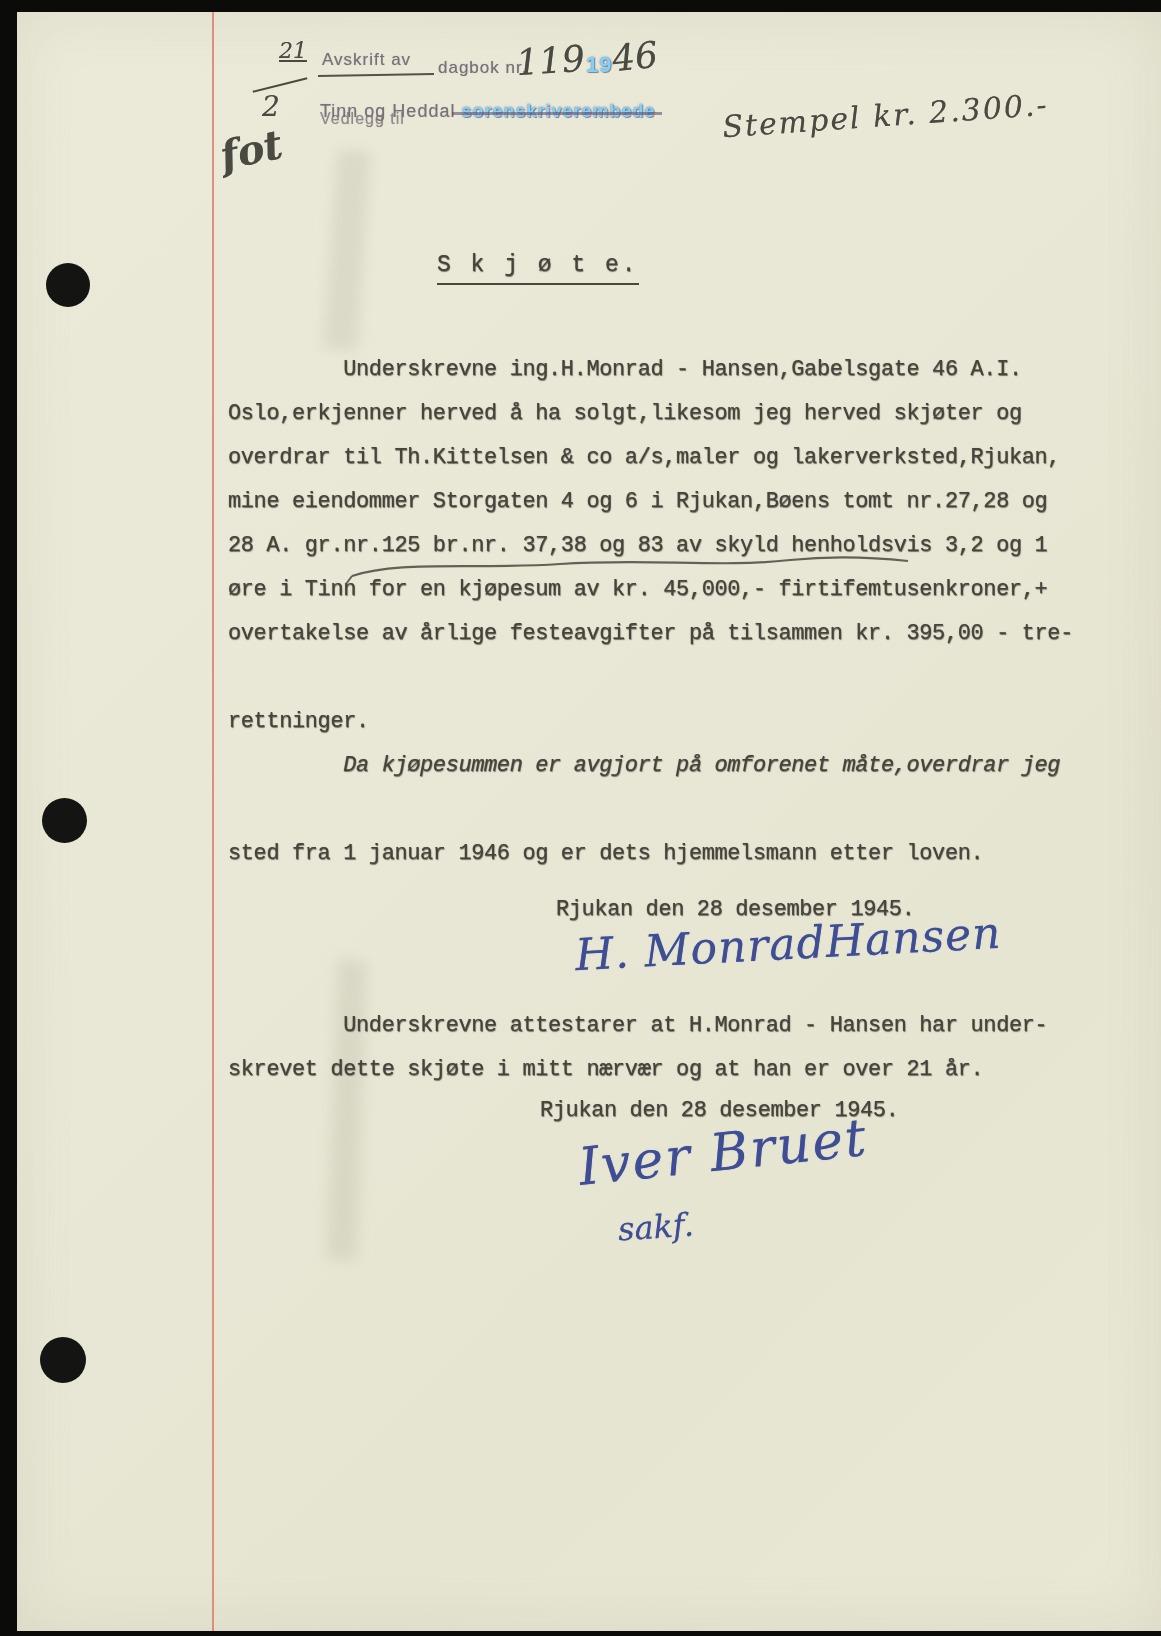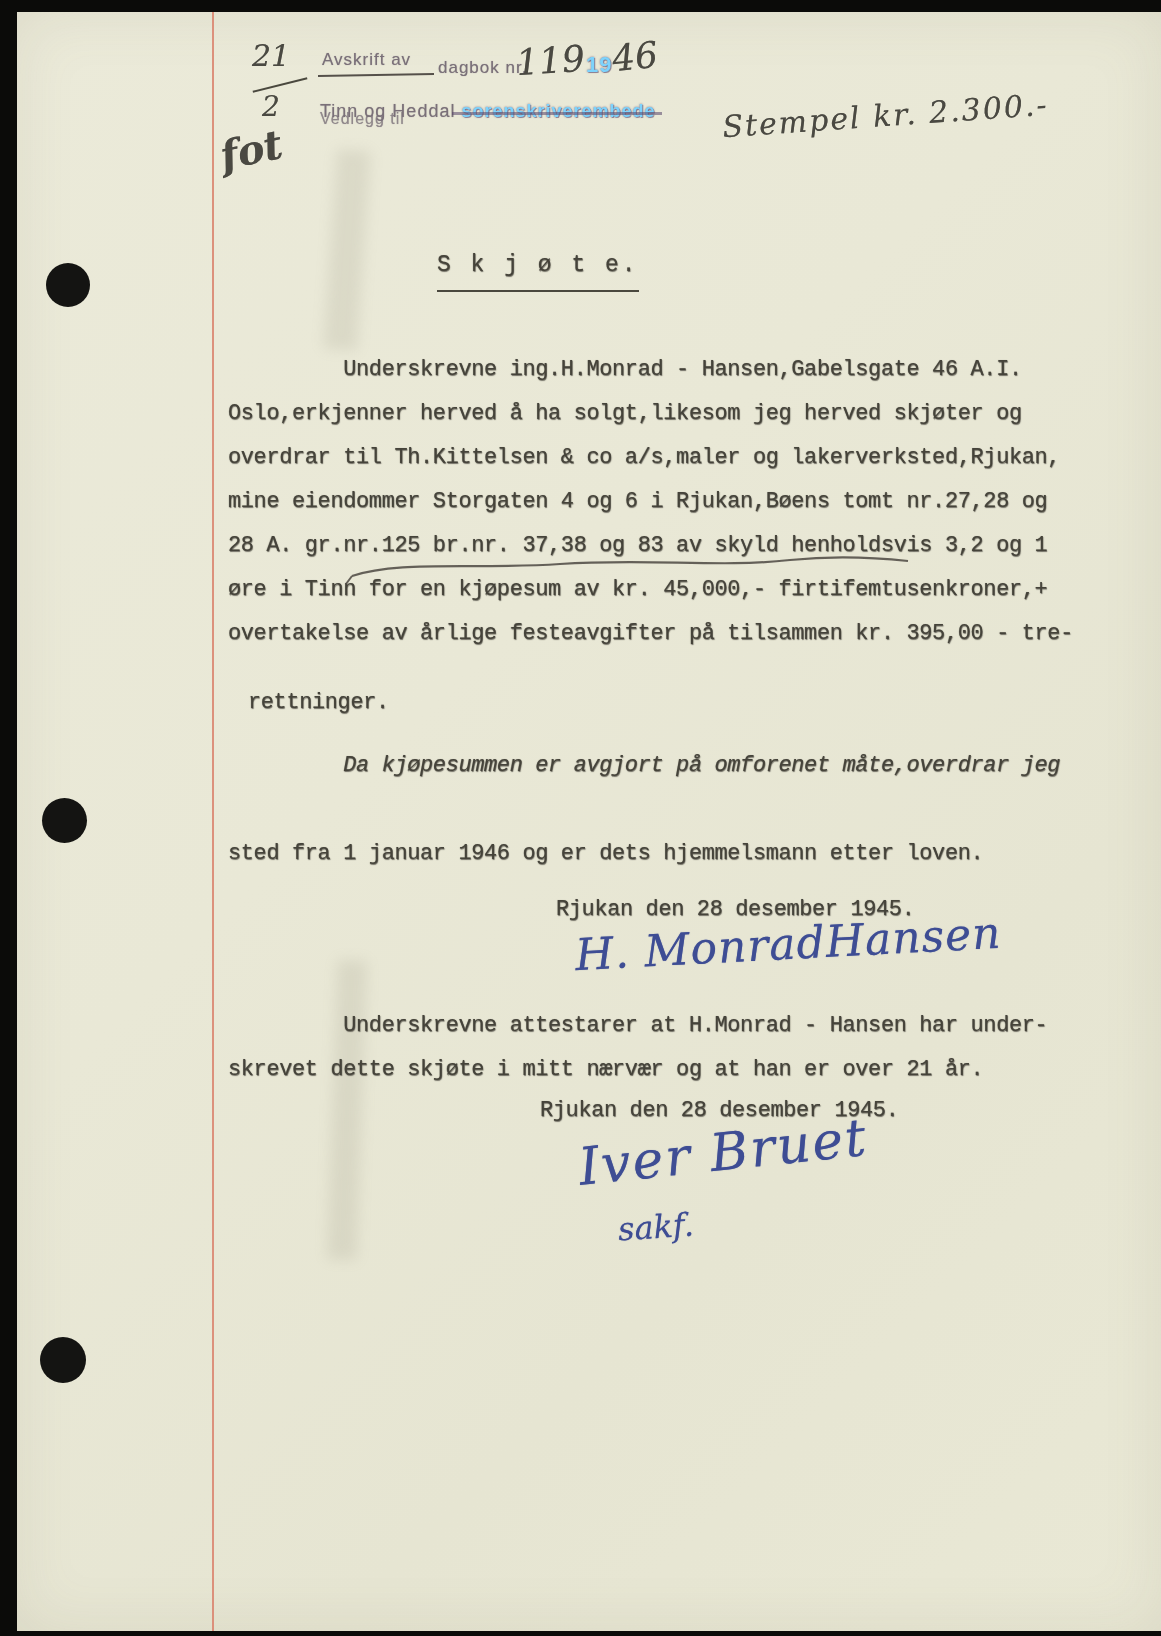--- a/index.html
+++ b/index.html
@@ -11,21 +11,21 @@
          box-shadow:inset 0 0 60px rgba(120,115,90,.12);}
   
   .redline{position:absolute;width:2px;background:#d9816c;opacity:.85;}
   
   .hole{position:absolute;background:#141412;border-radius:50%;}
   
   .tw{position:absolute;left:228px;white-space:pre;
       font-family:"Liberation Mono","DejaVu Sans Mono",monospace;
       font-size:22px;line-height:26px;letter-spacing:-0.4px;color:#45433a;
       text-shadow:0.5px 0.7px 1px rgba(62,60,52,.7),-0.3px 0 .8px rgba(62,60,52,.4);}
-  .title{font-size:23px;letter-spacing:3px;padding-bottom:12px;border-bottom:2px solid #4a483e;}
+  .title{font-size:23px;letter-spacing:3px;padding-bottom:5px;border-bottom:2px solid #4a483e;}
   
   .stamp{position:absolute;font-family:"Liberation Sans",sans-serif;color:#7a7078;
          letter-spacing:1px;text-shadow:0 0 1px rgba(110,100,115,.6);}
   .stamp-heavy{color:#7dd3fc;font-weight:bold;text-shadow:0 0 2px rgba(86,67,106,.8),1px 1px 0 rgba(86,67,106,.5);}
   
   .hw{position:absolute;font-family:"DejaVu Serif",serif;font-style:italic;color:#4a4942;
       text-shadow:0 0 .6px rgba(70,68,60,.6);}
   
   .sig{position:absolute;font-family:"DejaVu Serif",serif;font-style:italic;color:#3e4d94;
        text-shadow:0 0 .8px rgba(62,77,148,.75);white-space:pre;}
@@ -41,21 +41,21 @@
 
   <div class="smudge" style="left:330px;top:150px;width:34px;height:200px;transform:rotate(4deg);"></div>
   <div class="smudge" style="left:332px;top:960px;width:30px;height:300px;transform:rotate(2deg);"></div>
 
   <div class="redline" style="left:212px;top:12px;height:1619px;"></div>
 
   <div class="hole" style="left:46px;top:263px;width:44px;height:44px;"></div>
   <div class="hole" style="left:42px;top:798px;width:45px;height:45px;"></div>
   <div class="hole" style="left:40px;top:1337px;width:46px;height:46px;"></div>
 
-  <div class="hw" style="left:252px;top:38px;font-size:30px;">21</div>
+  <div class="hw" style="left:279px;top:38px;font-size:22px;text-decoration:underline;">21</div>
   <div class="line" style="left:252px;top:84px;width:56px;height:2px;transform:rotate(-14deg);"></div>
   <div class="hw" style="left:262px;top:90px;font-size:28px;">2</div>
 
   <div class="stamp" style="left:322px;top:50px;font-size:17px;">Avskrift av</div>
   <div class="line" style="left:318px;top:74px;width:116px;height:2px;transform:rotate(-1deg);background:#55504a;"></div>
   <div class="stamp" style="left:438px;top:58px;font-size:17px;">dagbok nr.</div>
   <div class="hw" style="left:516px;top:40px;font-size:36px;transform:rotate(-4deg);">119</div>
   <div class="stamp stamp-heavy" style="left:586px;top:52px;font-size:22px;">19</div>
   <div class="hw" style="left:612px;top:36px;font-size:36px;transform:rotate(-6deg);">46</div>
   <div class="stamp" style="left:320px;top:80px;font-size:16px;opacity:.8;margin-top:30px;">Vedlegg til</div>
@@ -68,21 +68,21 @@
 
   <div class="tw title" style="left:437px;top:252px;">S k j ø t e.</div>
 
   <div class="tw" style="top:357px;">         Underskrevne ing.H.Monrad - Hansen,Gabelsgate 46 A.I.</div>
   <div class="tw" style="top:401px;">Oslo,erkjenner herved å ha solgt,likesom jeg herved skjøter og</div>
   <div class="tw" style="top:445px;">overdrar til Th.Kittelsen &amp; co a/s,maler og lakerverksted,Rjukan,</div>
   <div class="tw" style="top:489px;">mine eiendommer Storgaten 4 og 6 i Rjukan,Bøens tomt nr.27,28 og</div>
   <div class="tw" style="top:533px;">28 A. gr.nr.125 br.nr. 37,38 og 83 av skyld henholdsvis 3,2 og 1</div>
   <div class="tw" style="top:577px;">øre i Tinn for en kjøpesum av kr. 45,000,- firtifemtusenkroner,+</div>
   <div class="tw" style="top:621px;">overtakelse av årlige festeavgifter på tilsammen kr. 395,00 - tre-</div>
-  <div class="tw" style="top:690px;margin-left:20px;">rettninger.</div>
+  <div class="tw" style="top:709px;">rettninger.</div>
   <div class="tw" style="top:753px;font-style:italic;">         Da kjøpesummen er avgjort på omforenet måte,overdrar jeg</div>
   <div class="tw" style="top:841px;">sted fra 1 januar 1946 og er dets hjemmelsmann etter loven.</div>
 
   <svg width="1161" height="1636">
     <path d="M352,576 C 400,560 470,570 560,564 C 650,558 720,568 790,560 C 840,555 880,558 908,561" fill="none" stroke="#55514a" stroke-width="2.2" opacity="0.9"></path>
     <path d="M352,576 l -6,8" fill="none" stroke="#55514a" stroke-width="2" opacity="0.9"></path>
   </svg>
 
   <div class="tw" style="left:556px;top:897px;">Rjukan den 28 desember 1945.</div>
   <div class="sig" style="left:575px;top:918px;font-size:44px;transform:rotate(-3deg);letter-spacing:1px;">H. MonradHansen</div>

